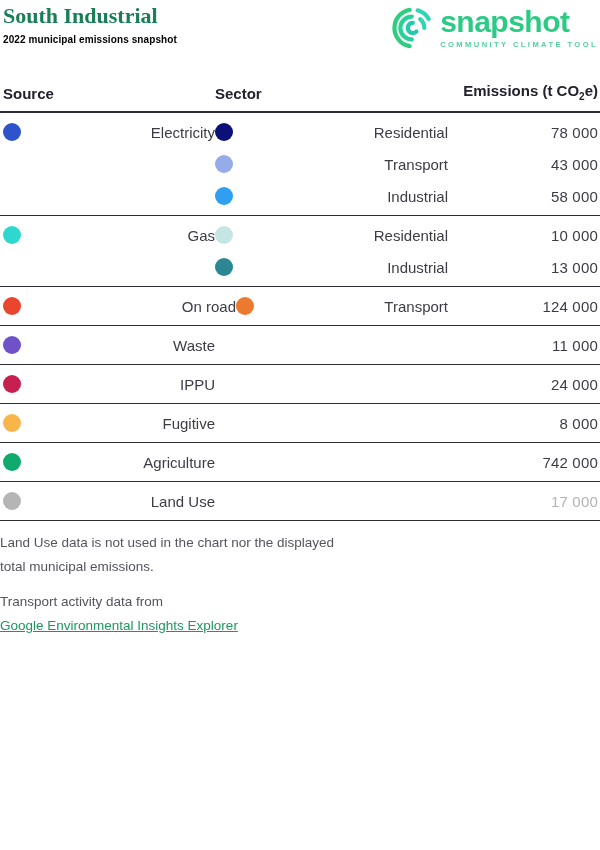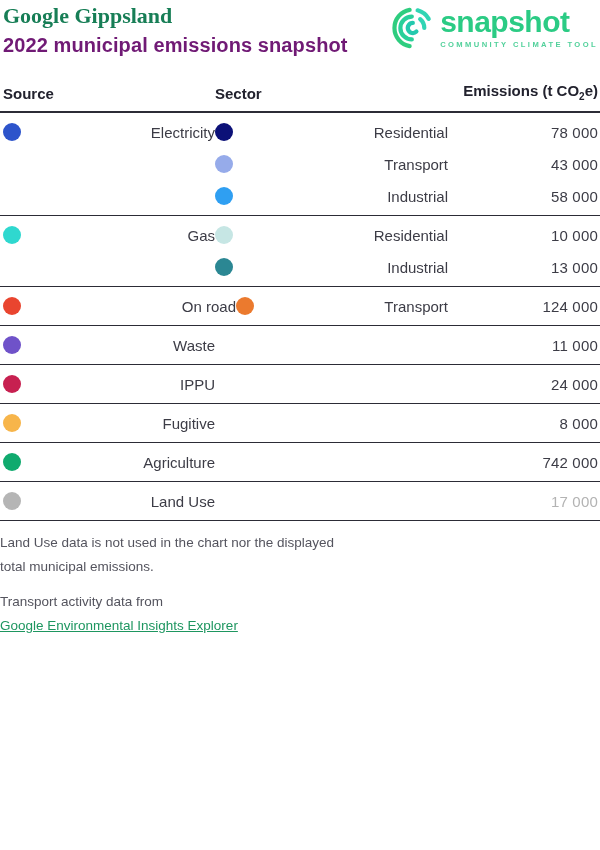--- a/index.html
+++ b/index.html
@@ -2,21 +2,21 @@
 <html><head>
 <meta charset="utf-8">
 <style>
   html,body{margin:0;padding:0;background:#ffffff;}
   body{width:600px;height:850px;font-family:"Liberation Sans",sans-serif;color:#3c3c46;-webkit-font-smoothing:antialiased;}
   .page{position:relative;width:600px;height:850px;overflow:hidden;background:#fff;}
 
   
   .hdr{position:relative;padding:4px 0 0 3px;height:56px;}
   .title{font-family:"Liberation Serif","DejaVu Serif",serif;font-weight:bold;font-size:22px;line-height:24px;color:#177e56;margin:0;}
-  .subtitle{font-size:20px;font-weight:bold;color:#701a75;margin-top:6px;letter-spacing:.1px;}
+  .subtitle{font-size:10px;font-weight:bold;color:#000000;margin-top:6px;letter-spacing:.1px;}
 
   .logo{position:absolute;top:4px;right:2px;display:flex;align-items:center;gap:7px;}
   .logo-icon{width:44px;height:48px;}
   .logo-txt{display:flex;flex-direction:column;align-items:flex-start;}
   .wordmark{font-size:30px;line-height:30px;font-weight:bold;color:#2bcb84;letter-spacing:-0.5px;}
   .tagline{font-size:7.6px;font-weight:bold;color:#52d19b;letter-spacing:2.4px;margin-top:3px;white-space:nowrap;}
 
   
   .tbl{margin-top:22px;}
   .thead{display:flex;align-items:flex-end;padding:0 2px 9px 3px;border-bottom:2px solid #2c2c36;font-weight:bold;font-size:15px;color:#22222e;}
@@ -39,21 +39,21 @@
   .note1{max-width:352px;line-height:24px;}
   .note2{margin-top:11px;line-height:24px;}
   .eie-link{color:#1e9660;text-decoration:underline;cursor:pointer;}
 </style>
 </head>
 <body>
 
 <div class="page">
 
   <div class="hdr">
-    <div class="title">Google Gippsland</div>
+    <div class="title">South Industrial</div>
     <div class="subtitle">2022 municipal emissions snapshot</div>
 
     <div class="logo">
       <svg class="logo-icon" viewBox="0 0 48 52" fill="none">
         <g fill="none" stroke-linecap="round" stroke-width="4.6">
           <path stroke="#2ecd7f" d="M22.5 6.3 A20 20 0 0 0 22.5 45.7"></path>
           <path stroke="#30d5b4" d="M31.2 6.7 A20 20 0 0 1 43.3 16"></path>
           <path stroke="#29d09a" d="M24.9 13.5 A12.5 12.5 0 0 0 24.9 38.5"></path>
           <path stroke="#30d5b4" d="M34 16.4 A12.5 12.5 0 0 1 38.5 26"></path>
           <path stroke="#24c9ae" d="M26 20.5 A5.5 5.5 0 1 0 29.9 29.9"></path>

